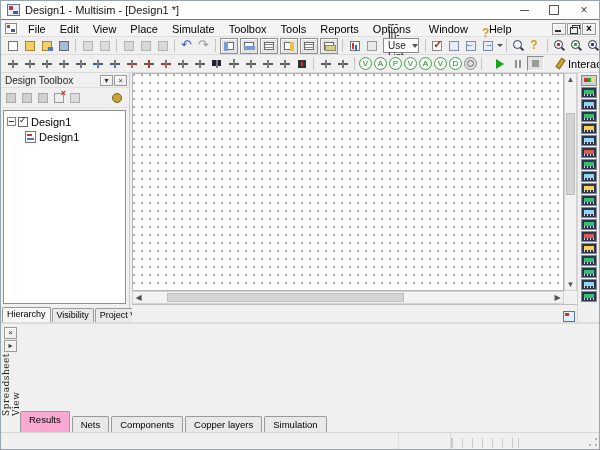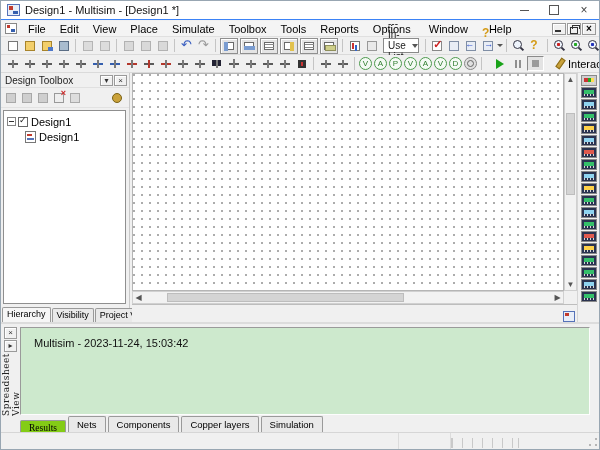--- a/index.html
+++ b/index.html
@@ -201,21 +201,21 @@
   .svstrip{position:absolute;left:1px;top:3px;width:17px;bottom:19px;display:flex;flex-direction:column;align-items:center;}
   .svb{width:13px;height:12px;border:1px solid #9a9a9a;background:#f0f0f0;font-size:8px;line-height:10px;text-align:center;
        color:#333;box-shadow:inset 1px 1px 0 #fff;margin-bottom:1px;}
   .vtext{writing-mode:vertical-rl;transform:rotate(180deg);font-size:9px;color:#222;margin-top:auto;margin-bottom:2px;
          font-family:"DejaVu Serif",serif;letter-spacing:0.5px;}
   .svgreen{position:absolute;left:19px;top:3px;right:9px;bottom:19px;border:1px solid;border-color:#9a9a9a #fdfdfd #fdfdfd #9a9a9a;
            padding:9px 0 0 13px;font-size:11px;color:#111;}
   .svtabs{position:absolute;left:19px;bottom:1px;height:18px;display:flex;align-items:flex-end;}
   .svtabs .tab{font-size:9.5px;padding:2px 8px 3px 8px;border:1px solid #9a9a9a;border-bottom:none;background:#e9e9e9;
                margin-right:2px;border-radius:2px 2px 0 0;white-space:nowrap;}
-  .svtabs .tab:first-child{background:#84cc16;padding-bottom:0;font-family:Liberation Serif, serif;}
+  .svtabs .tab:first-child{background:#f9a8d4;padding-bottom:8px;}
 
   
   .statusbar{position:absolute;bottom:0;left:0;right:0;height:17px;background:#f0f0f0;border-top:1px solid #d6d6d6;
              display:flex;align-items:center;}
   .st-cell{height:100%;border-right:1px solid #dcdcdc;}
   .st-a{width:398px;}
   .st-b{width:52px;}
   .st-ticks{width:68px;height:10px;margin-top:3px;
             background:repeating-linear-gradient(90deg,#c9c9c9 0 1px,transparent 1px 10px);
             border-left:1px solid #c9c9c9;border-right:1px solid #c9c9c9;}
@@ -461,23 +461,20 @@
         <span class="inst i-current-clamp"></span>
       </div>
   </div>
 
   <div class="sheetzone">
     <div class="svstrip">
       <span class="svb">×</span>
       <span class="svb">▸</span>
       <span class="vtext">Spreadsheet View</span>
     </div>
-    <div class="svgreen" style="background:#cde9cd;">
-      <span>Multisim  -  2023-11-24, 15:03:42</span>
-    </div>
     <div class="svtabs">
         <span class="tab i-results">Results</span>
         <span class="tab i-nets">Nets</span>
         <span class="tab i-components">Components</span>
         <span class="tab i-copper-layers">Copper layers</span>
         <span class="tab i-simulation">Simulation</span>
       </div>
   </div>
 
   <div class="statusbar">

